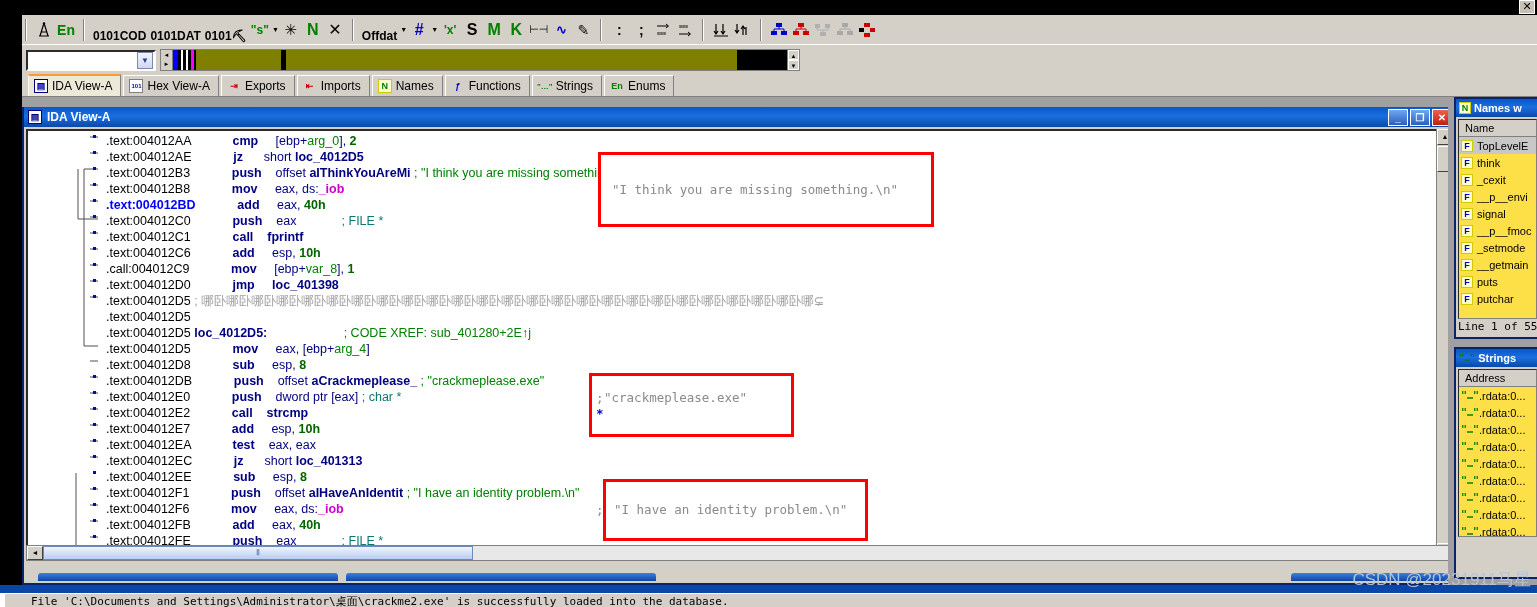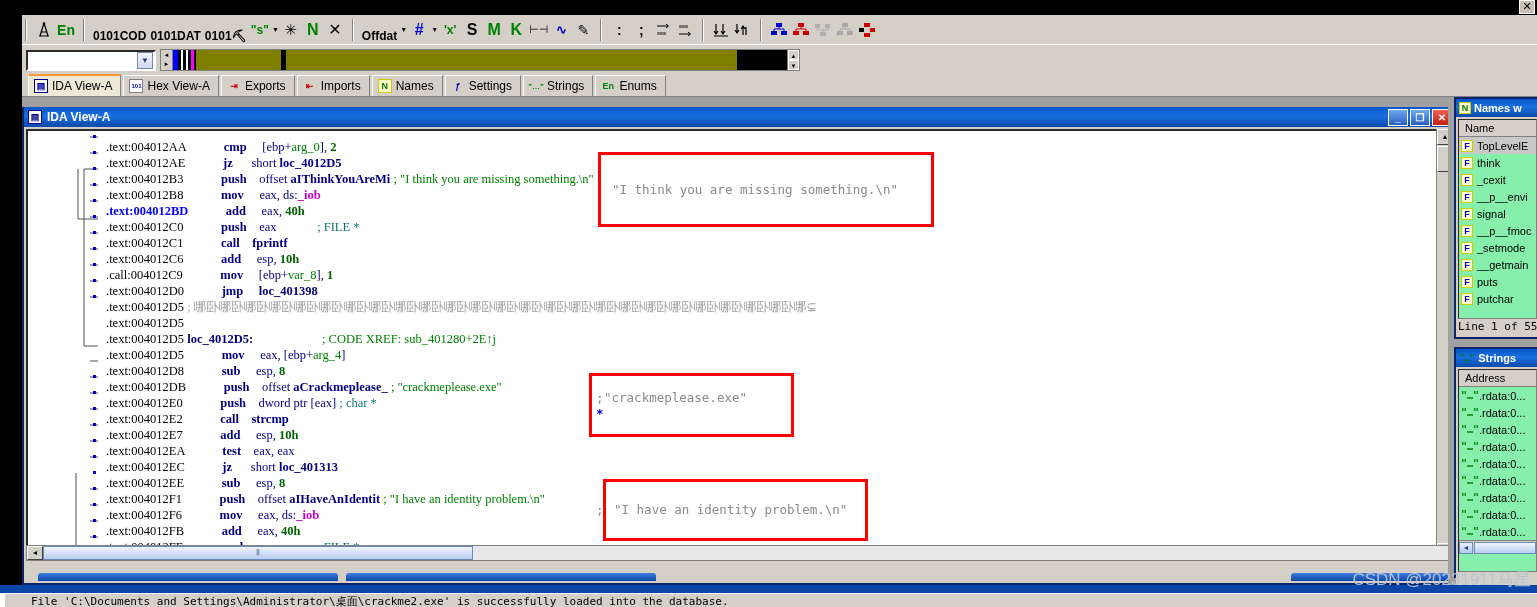--- a/index.html
+++ b/index.html
@@ -198,24 +198,24 @@
   }
   .gutter {
     width: 78px; height: 100%;
     background: #ffffff;
     position: relative;
     flex: none;
   }
   .codearea {
     flex: 1; position: relative;
     background: #ffffff;
-    font-family: Liberation Serif, serif;
+    font-family: Liberation Sans, sans-serif;
     font-size: 12.5px;
     line-height: 16px;
-    padding-top: 8px;
+    padding-top: 2px;
     overflow: hidden;
   }
   .line { height: 16px; white-space: pre; }
   .addr { color: #000000; }
   .mn   { color: #000080; font-weight: bold; }
   .op   { color: #000080; }
   .num  { color: #006400; font-weight: bold; }
   .lbl  { color: #000080; font-weight: bold; }
   .nm   { color: #000080; font-weight: bold; }
   .dsiob{ color: #cc00cc; font-weight: bold; }
@@ -298,21 +298,21 @@
     border-right: none;
   }
   .panel-title {
     height: 18px;
     background: linear-gradient(to bottom, #0a56c8 0%, #1a6fe0 45%, #0b49a8 100%);
     display: flex; align-items: center; gap: 3px;
     padding-left: 3px;
     color: #ffffff; font-size: 11px; font-weight: bold;
   }
   .panel-body {
-    background: #86efac;
+    background: #fde047;
     border: 1px inset #808080;
     margin: 2px 0 0 2px;
     overflow: hidden;
   }
   .col-head {
     height: 17px; background: #d4d0c8;
     border-bottom: 1px solid #808080;
     font-size: 11px; color: #000;
     display: flex; align-items: center; padding-left: 6px;
     font-family: "Liberation Sans", sans-serif;
@@ -557,21 +557,21 @@
     <div class="tab">
       <span class="ticon" style="color:#cc0000;">⇤</span>
       <span>Imports</span>
     </div>
     <div class="tab">
       <span class="ticon" style="color:#008000;background:#ffffd0;border:1px solid #cccc00;">N</span>
       <span>Names</span>
     </div>
     <div class="tab">
       <span class="ticon" style="color:#0000cc;">ƒ</span>
-      <span>Settings</span>
+      <span>Functions</span>
     </div>
     <div class="tab">
       <span class="ticon" style="color:#008000;font-size:8px;">"…"</span>
       <span>Strings</span>
     </div>
     <div class="tab">
       <span class="ticon" style="color:#008000;">En</span>
       <span>Enums</span>
     </div>
   </div>
@@ -751,21 +751,21 @@
           </div>
       </div>
       <div class="panel-status">Line 1 of 55</div>
     </div>
 
     <div class="panel" style="top:250px;height:232px;">
       <div class="panel-title">
         <span style="color:#008000;font-size:9px;font-family:'DejaVu Sans Mono',monospace;">"…"</span>
         <span>Strings</span>
       </div>
-      <div class="panel-body" style="height:203px;">
+      <div class="panel-body" style="height:168px;">
         <div class="col-head">Address</div>
         <div class="nrow">
             <span class="sico">"…"</span>
             <span>.rdata:0...</span>
           </div>
         <div class="nrow">
             <span class="sico">"…"</span>
             <span>.rdata:0...</span>
           </div>
         <div class="nrow">

